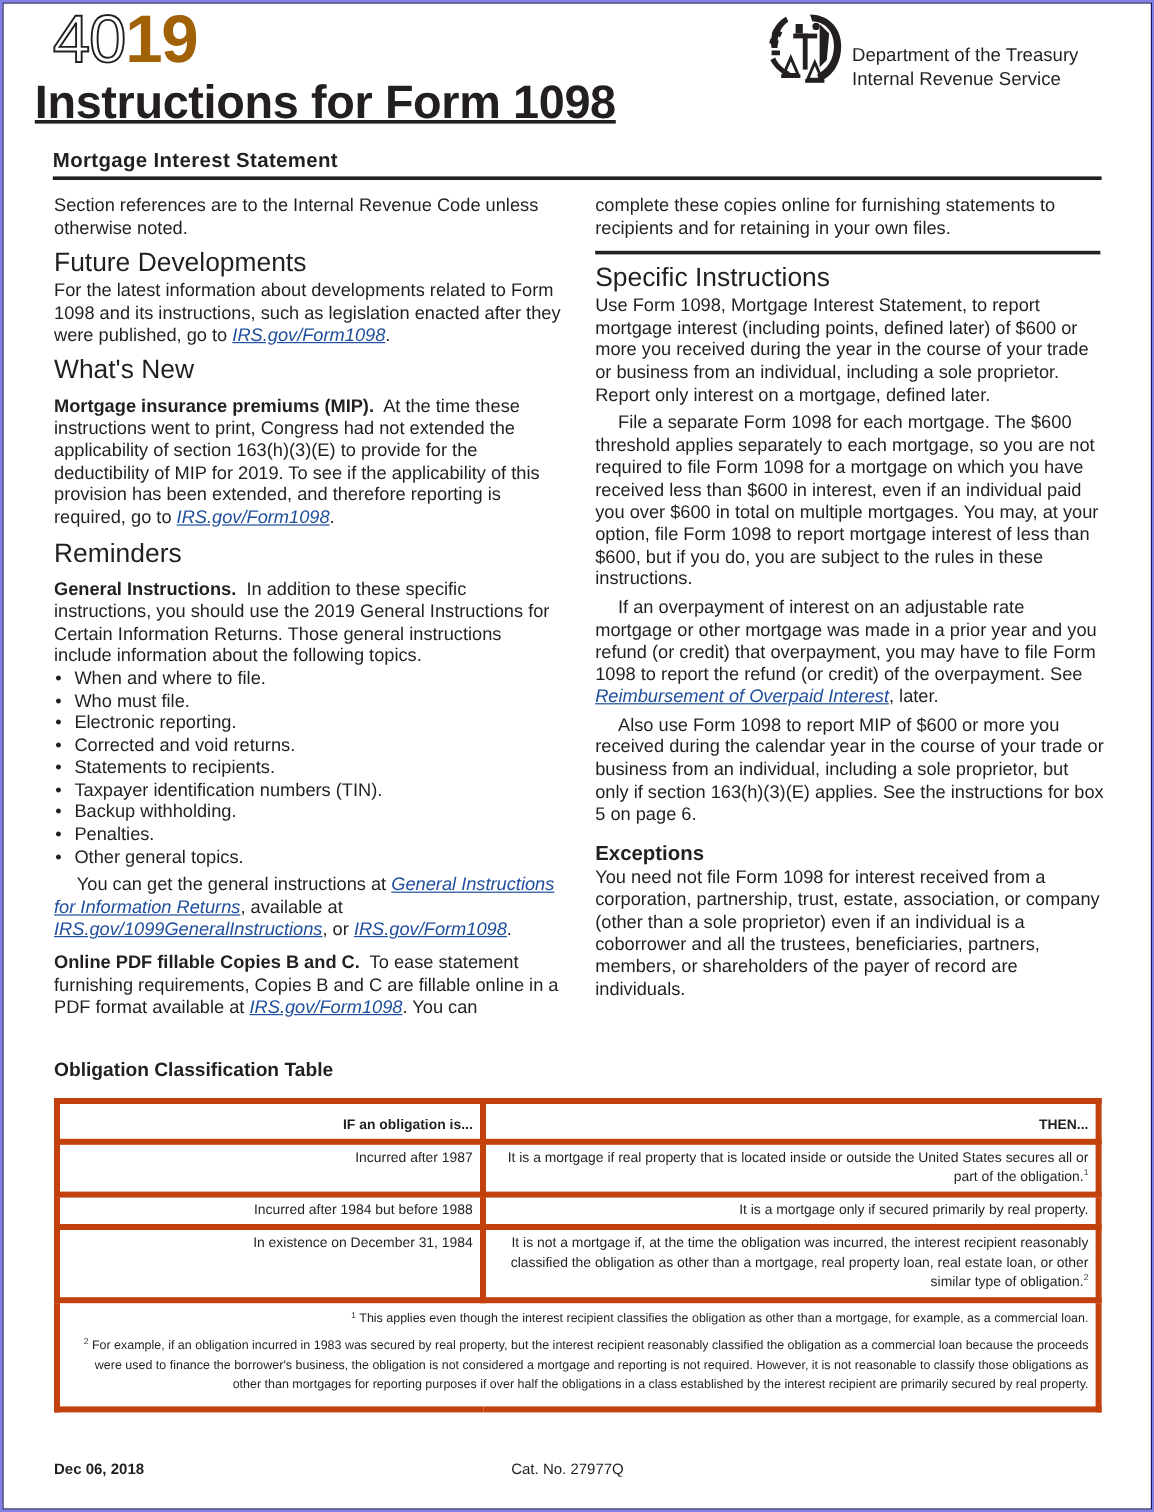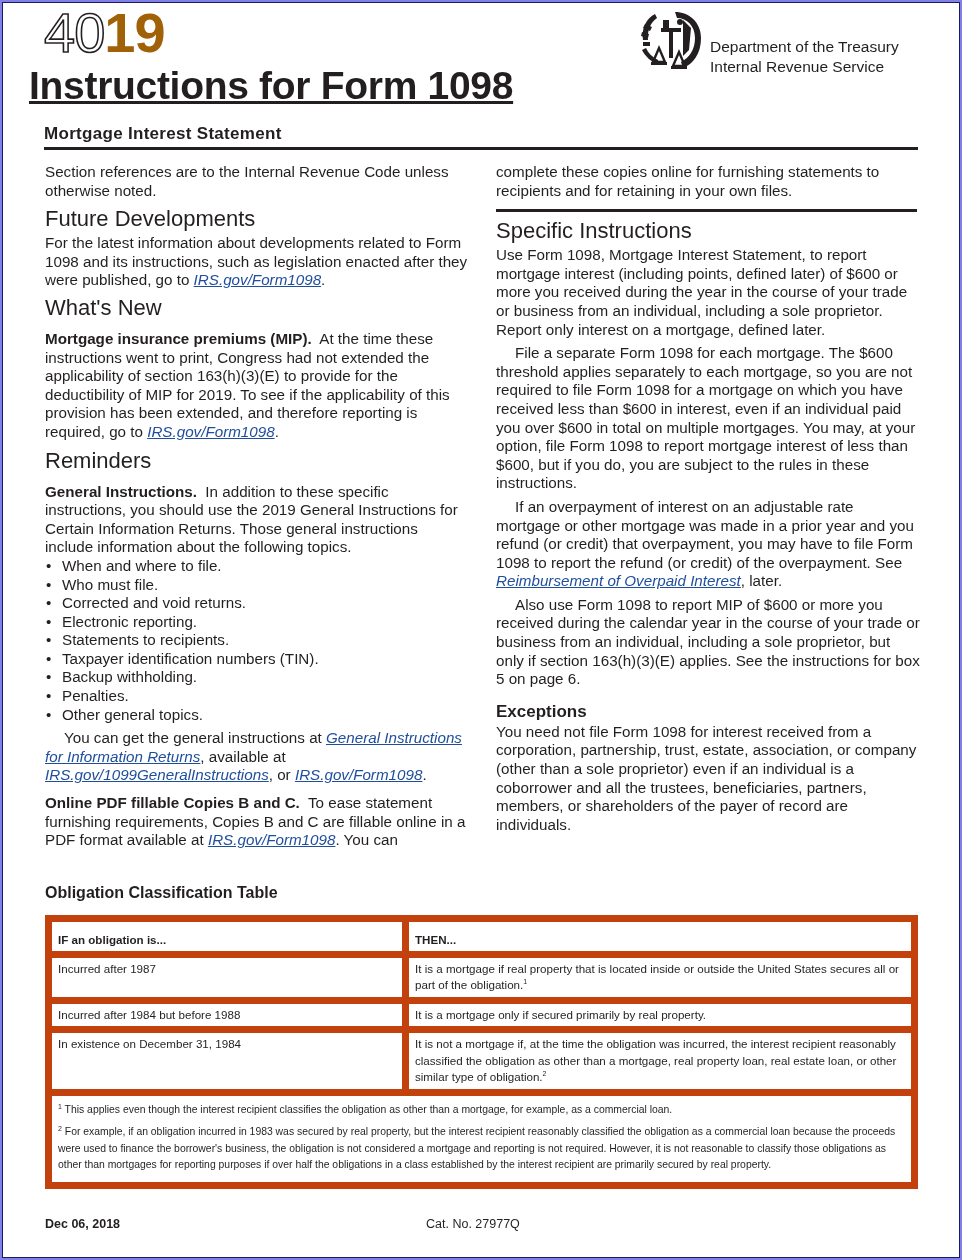--- a/index.html
+++ b/index.html
@@ -51,21 +51,21 @@
   ul.bullets li::before { content: "\2022"; position: absolute; left: 1px; top: 0; }
   .rule-right { height: 3px; background: #231f20; margin: 9px 0 6px 0; width: 421px; }
 
   
   .table-title { left: 45px; top: 884px; font-size: 16px; font-weight: bold; }
   table.obl {
     position: absolute; left: 45px; top: 915px; width: 873px;
     border-collapse: collapse; font-size: 11.6px; line-height: 16.5px;
   }
   table.obl td, table.obl th {
-    border: 7px solid #c2410c; padding: 3px 6px 3px 6px; vertical-align: top; text-align: left;
+    border: 5px solid #c2410c; padding: 3px 6px 3px 6px; vertical-align: top; text-align: right;
   }
   table.obl th { font-weight: bold; padding-top: 10px; padding-bottom: 2px; }
   table.obl td.c1 { width: 338px; }
   table.obl .fn-cell { padding: 6px 6px 8px 6px; font-size: 10.4px; line-height: 16.5px; }
   table.obl .fn-cell p { margin: 0; }
   table.obl .fn-cell p + p { margin-top: 6px; }
   sup { font-size: 7px; vertical-align: top; line-height: 10px; }
 
   
   .foot-date { left: 45px; top: 1217px; font-size: 12.5px; font-weight: bold; }
@@ -115,22 +115,22 @@
   <p><span>For the latest information about developments related to Form 1098 and its instructions, such as legislation enacted after they were published, go to </span><a class="lnk">IRS.gov/Form1098</a><span>.</span></p>
 
   <div class="h2" style="margin-top:5px;">What's New</div>
   <p class="gap" style="margin-top:9px !important;"><span class="lead">Mortgage insurance premiums (MIP).</span><span style="white-space:pre-wrap;">  At the time these instructions went to print, Congress had not extended the applicability of section 163(h)(3)(E) to provide for the deductibility of MIP for 2019. To see if the applicability of this provision has been extended, and therefore reporting is required, go to </span><a class="lnk">IRS.gov/Form1098</a><span>.</span></p>
 
   <div class="h2" style="margin-top:6px;">Reminders</div>
   <p class="gap" style="margin-top:9px !important;"><span class="lead">General Instructions.</span><span style="white-space:pre-wrap;">  In addition to these specific instructions, you should use the 2019 General Instructions for Certain Information Returns. Those general instructions include information about the following topics.</span></p>
   <ul class="bullets">
     <li>When and where to file.</li>
     <li>Who must file.</li>
+    <li>Electronic reporting.</li>
     <li>Corrected and void returns.</li>
-    <li>Electronic reporting.</li>
     <li>Statements to recipients.</li>
     <li>Taxpayer identification numbers (TIN).</li>
     <li>Backup withholding.</li>
     <li>Penalties.</li>
     <li>Other general topics.</li>
   </ul>
   <p class="indent gap" style="margin-top:5px !important;"><span>You can get the general instructions at </span><a class="lnk">General Instructions for Information Returns</a><span>, available at </span><a class="lnk">IRS.gov/1099GeneralInstructions</a><span>, or </span><a class="lnk">IRS.gov/Form1098</a><span>.</span></p>
   <p class="gap" style="margin-top:9px !important;"><span class="lead">Online PDF fillable Copies B and C.</span><span style="white-space:pre-wrap;">  To ease statement furnishing requirements, Copies B and C are fillable online in a PDF format available at </span><a class="lnk">IRS.gov/Form1098</a><span>. You can</span></p>
 </div>
 

